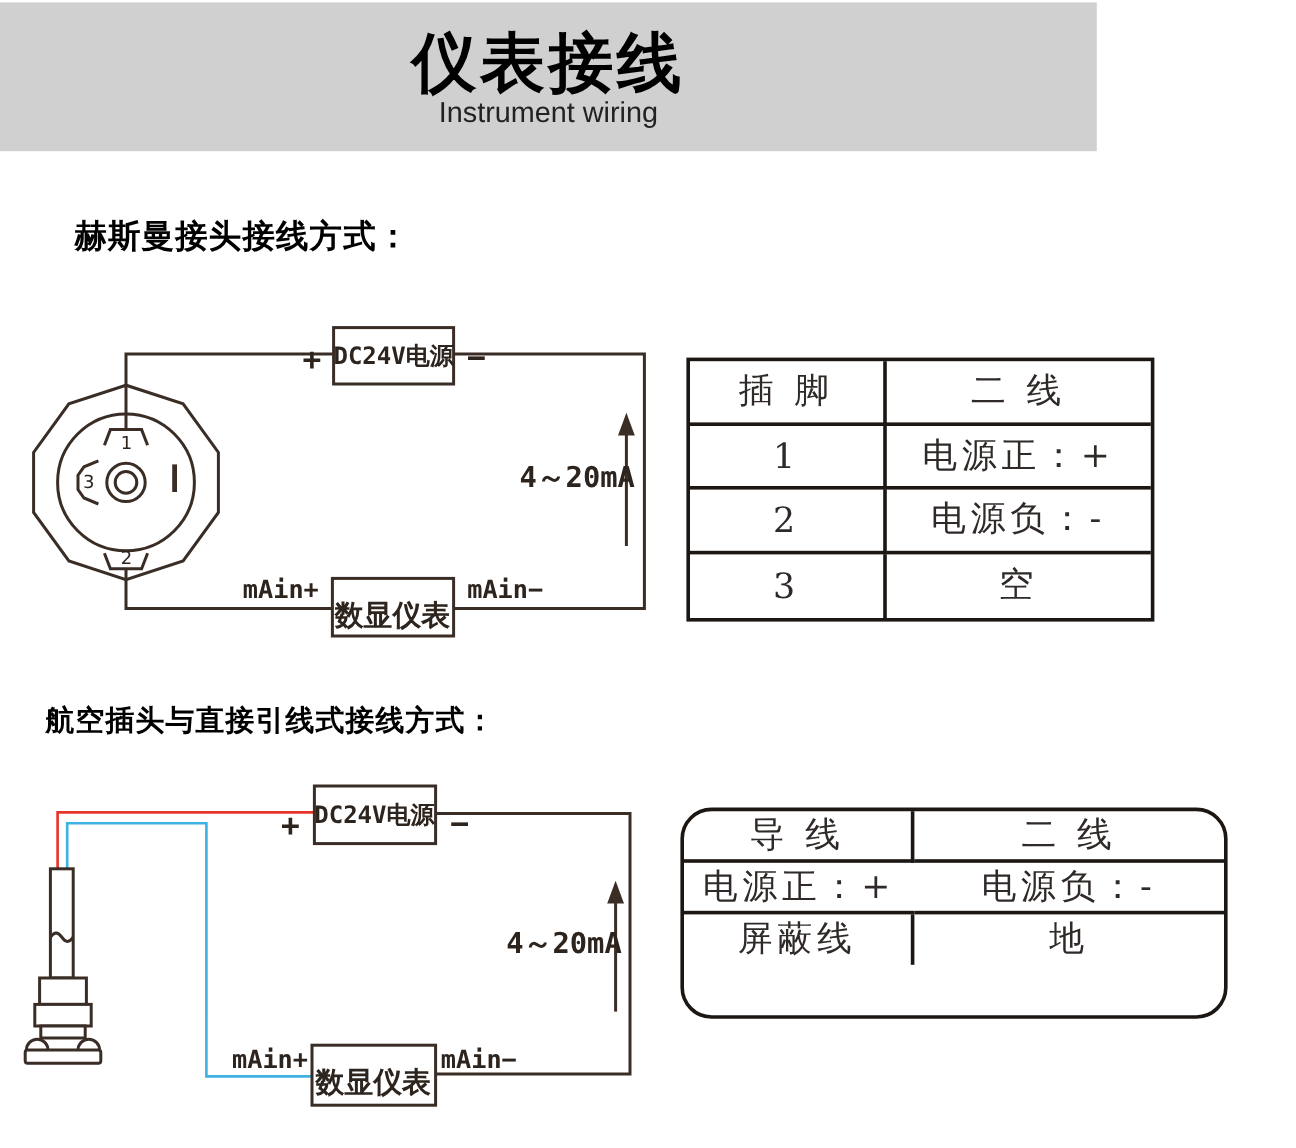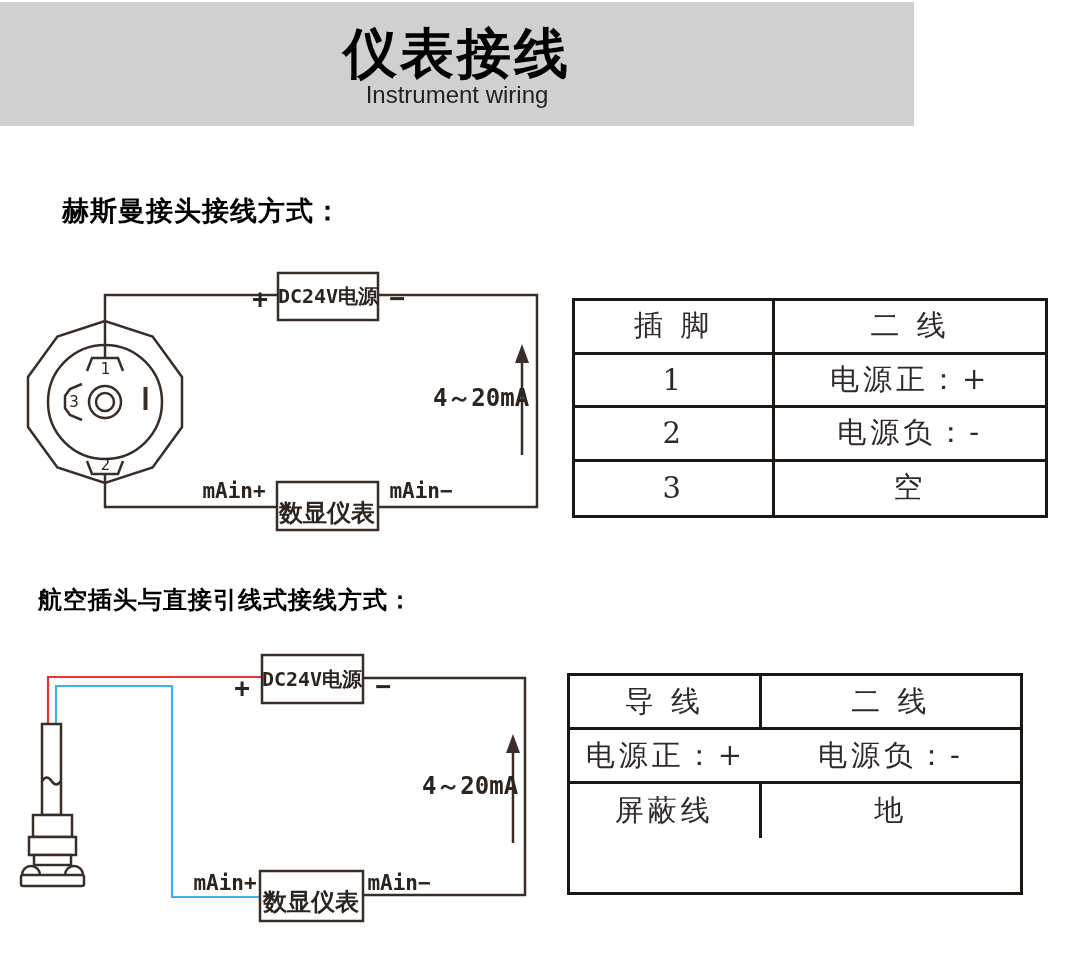--- a/index.html
+++ b/index.html
@@ -19,39 +19,39 @@
   }
   .page-subtitle{
     margin:0;font-size:24px;line-height:26px;color:#222;
     font-family:"Liberation Sans","DejaVu Sans",sans-serif;
   }
   
   .section-heading{
     position:absolute;font-weight:700;color:#000;letter-spacing:1px;
     font-family:"Liberation Sans","DejaVu Sans",sans-serif;white-space:nowrap;
   }
-  .section-heading.s1{left:62px;top:193px;font-size:27px;}
+  .section-heading.s1{left:62px;top:179px;font-size:27px;}
   .section-heading.s2{left:38px;top:584px;font-size:24px;}
   
   .wiring-svg{position:absolute;left:0;top:0;width:1080px;height:957px;}
   .dlabel{
     font-family:"DejaVu Sans Mono","DejaVu Sans","Liberation Mono",monospace;
     font-weight:700;fill:#2d241e;
   }
   .pinlabel{font-family:"DejaVu Sans","Liberation Sans",sans-serif;fill:#2d241e;}
   
   .wire-table{
     position:absolute;display:grid;box-sizing:border-box;
     border:3px solid #1c1713;background:#fff;
     grid-template-columns:42.6% 57.4%;
     font-family:"DejaVu Serif","Liberation Serif",serif;
     color:#2f2a28;
   }
-  .wire-table.t1{left:572px;top:298px;width:476px;height:220px;grid-template-rows:repeat(4,1fr);font-size:29px;}
-  .wire-table.t2{left:567px;top:673px;width:456px;height:222px;grid-template-rows:repeat(4,1fr);font-size:29px;}
+  .wire-table.t1{left:572px;top:298px;width:390px;height:220px;grid-template-rows:repeat(4,1fr);font-size:29px;}
+  .wire-table.t2{left:567px;top:673px;width:456px;height:176px;grid-template-rows:repeat(4,1fr);font-size:29px;border-radius:26px;}
   .wire-table .cell{
     display:flex;align-items:center;justify-content:center;
     border-right:3px solid #1c1713;border-bottom:3px solid #1c1713;
     letter-spacing:4px;white-space:nowrap;
   }
   .wire-table .cell.last-col{border-right:none;}
   .wire-table .cell.last-row{border-bottom:none;}
 </style>
 </head>
 <body>

